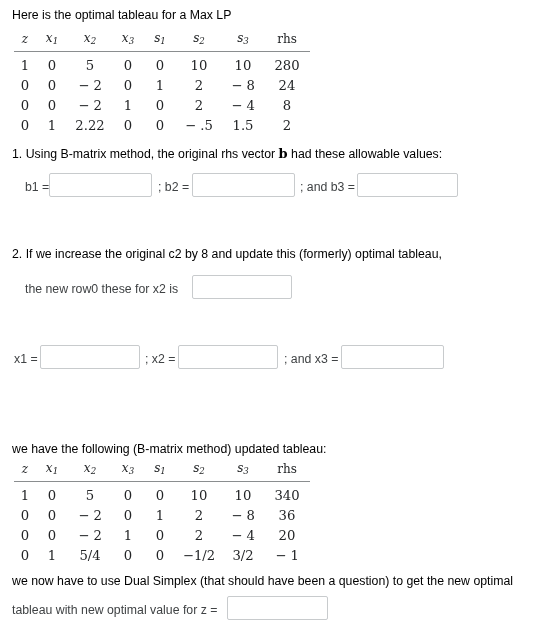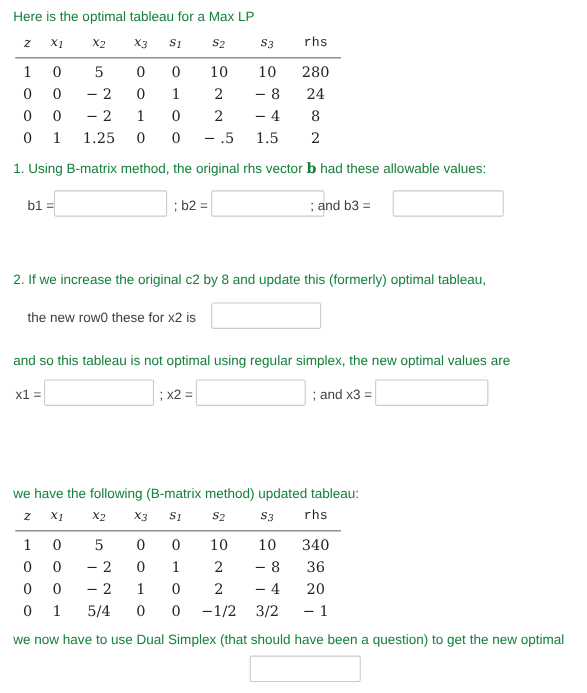--- a/index.html
+++ b/index.html
@@ -17,21 +17,21 @@
     overflow: hidden;
   }
   .page {
     position: relative;
     width: 534px;
     height: 630px;
   }
   .para {
     position: absolute;
     line-height: 1.55;
-    color: #15803d;
+    color: #000000;
     font-size: 12.3px;
     white-space: nowrap;
   }
 
   
   .tableau {
     position: absolute;
     font-family: "DejaVu Serif", "Liberation Serif", serif;
     border-collapse: collapse;
     color: #222426;
@@ -44,21 +44,20 @@
     line-height: 1.0;
   }
   .tableau thead th {
     font-style: italic;
     font-size: 12px;
     padding-bottom: 5px;
     border-bottom: 1px solid #8a8d8f;
   }
   .tableau thead th.up {
     font-style: normal;
-    font-family: Liberation Mono, monospace;
   }
   .tableau tbody td {
     padding-top: 6px;
     padding-bottom: 1px;
     font-size: 13.2px;
   }
   .tableau tbody tr:first-child td { padding-top: 7px; }
   .sub {
     font-size: 0.72em;
     vertical-align: -0.22em;
@@ -147,47 +146,46 @@
         <td>− 2</td>
         <td>1</td>
         <td>0</td>
         <td>2</td>
         <td>− 4</td>
         <td>8</td>
       </tr>
       <tr>
         <td>0</td>
         <td>1</td>
-        <td>1.25</td>
+        <td>2.22</td>
         <td>0</td>
         <td>0</td>
         <td>− .5</td>
         <td>1.5</td>
         <td>2</td>
       </tr>
     </tbody>
   </table>
 
   <div class="para" style="left:12px; top:144px;"><span>1. Using B-matrix method, the original rhs vector </span><b class="bvec">b</b><span> had these allowable values:</span></div>
 
   <div class="inline-label" style="left:25px; top:180px;">b1 =</div>
   <input class="field" style="left: 49px; top: 173px; width: 103px;" value="">
 
   <div class="inline-label" style="left:158px; top:180px;">; b2 =</div>
   <input class="field" style="left: 192px; top: 173px; width: 103px;" value="">
 
-  <div class="inline-label" style="left:282px; top:180px;">; and b3 =</div>
+  <div class="inline-label" style="left:300px; top:180px;">; and b3 =</div>
   <input class="field" style="left: 357px; top: 173px; width: 101px;" value="">
 
   <div class="para" style="left:12px; top:245px;">2. If we increase the original c2 by 8 and update this (formerly) optimal tableau,</div>
 
   <div class="inline-label" style="left:25px; top:282px;">the new   row0   these for  x2  is</div>
   <input class="field" style="left: 192px; top: 275px; width: 100px;" value="">
 
-  <div class="para" style="left:12px; top:319px;">and so this tableau is not optimal using regular simplex, the new optimal values are</div>
 
   <div class="inline-label" style="left:14px; top:352px;">x1 =</div>
   <input class="field" style="left: 40px; top: 345px; width: 100px;" value="">
 
   <div class="inline-label" style="left:145px; top:352px;">; x2 =</div>
   <input class="field" style="left: 178px; top: 345px; width: 100px;" value="">
 
   <div class="inline-label" style="left:284px; top:352px;">; and x3 =</div>
   <input class="field" style="left: 341px; top: 345px; width: 103px;" value="">
 
@@ -245,15 +243,16 @@
         <td>0</td>
         <td>−1/2</td>
         <td>3/2</td>
         <td>− 1</td>
       </tr>
     </tbody>
   </table>
 
   <div class="para" style="left:12px; top:572px;">we now have to use Dual Simplex (that should have been a question) to get the new optimal</div>
 
+  <div class="inline-label" style="left:12px; top:603px;">tableau  with  new optimal value for z  =</div>
   <input class="field" style="left: 227px; top: 596px; width: 101px;" value="">
 
 </div>
 
 </body></html>

